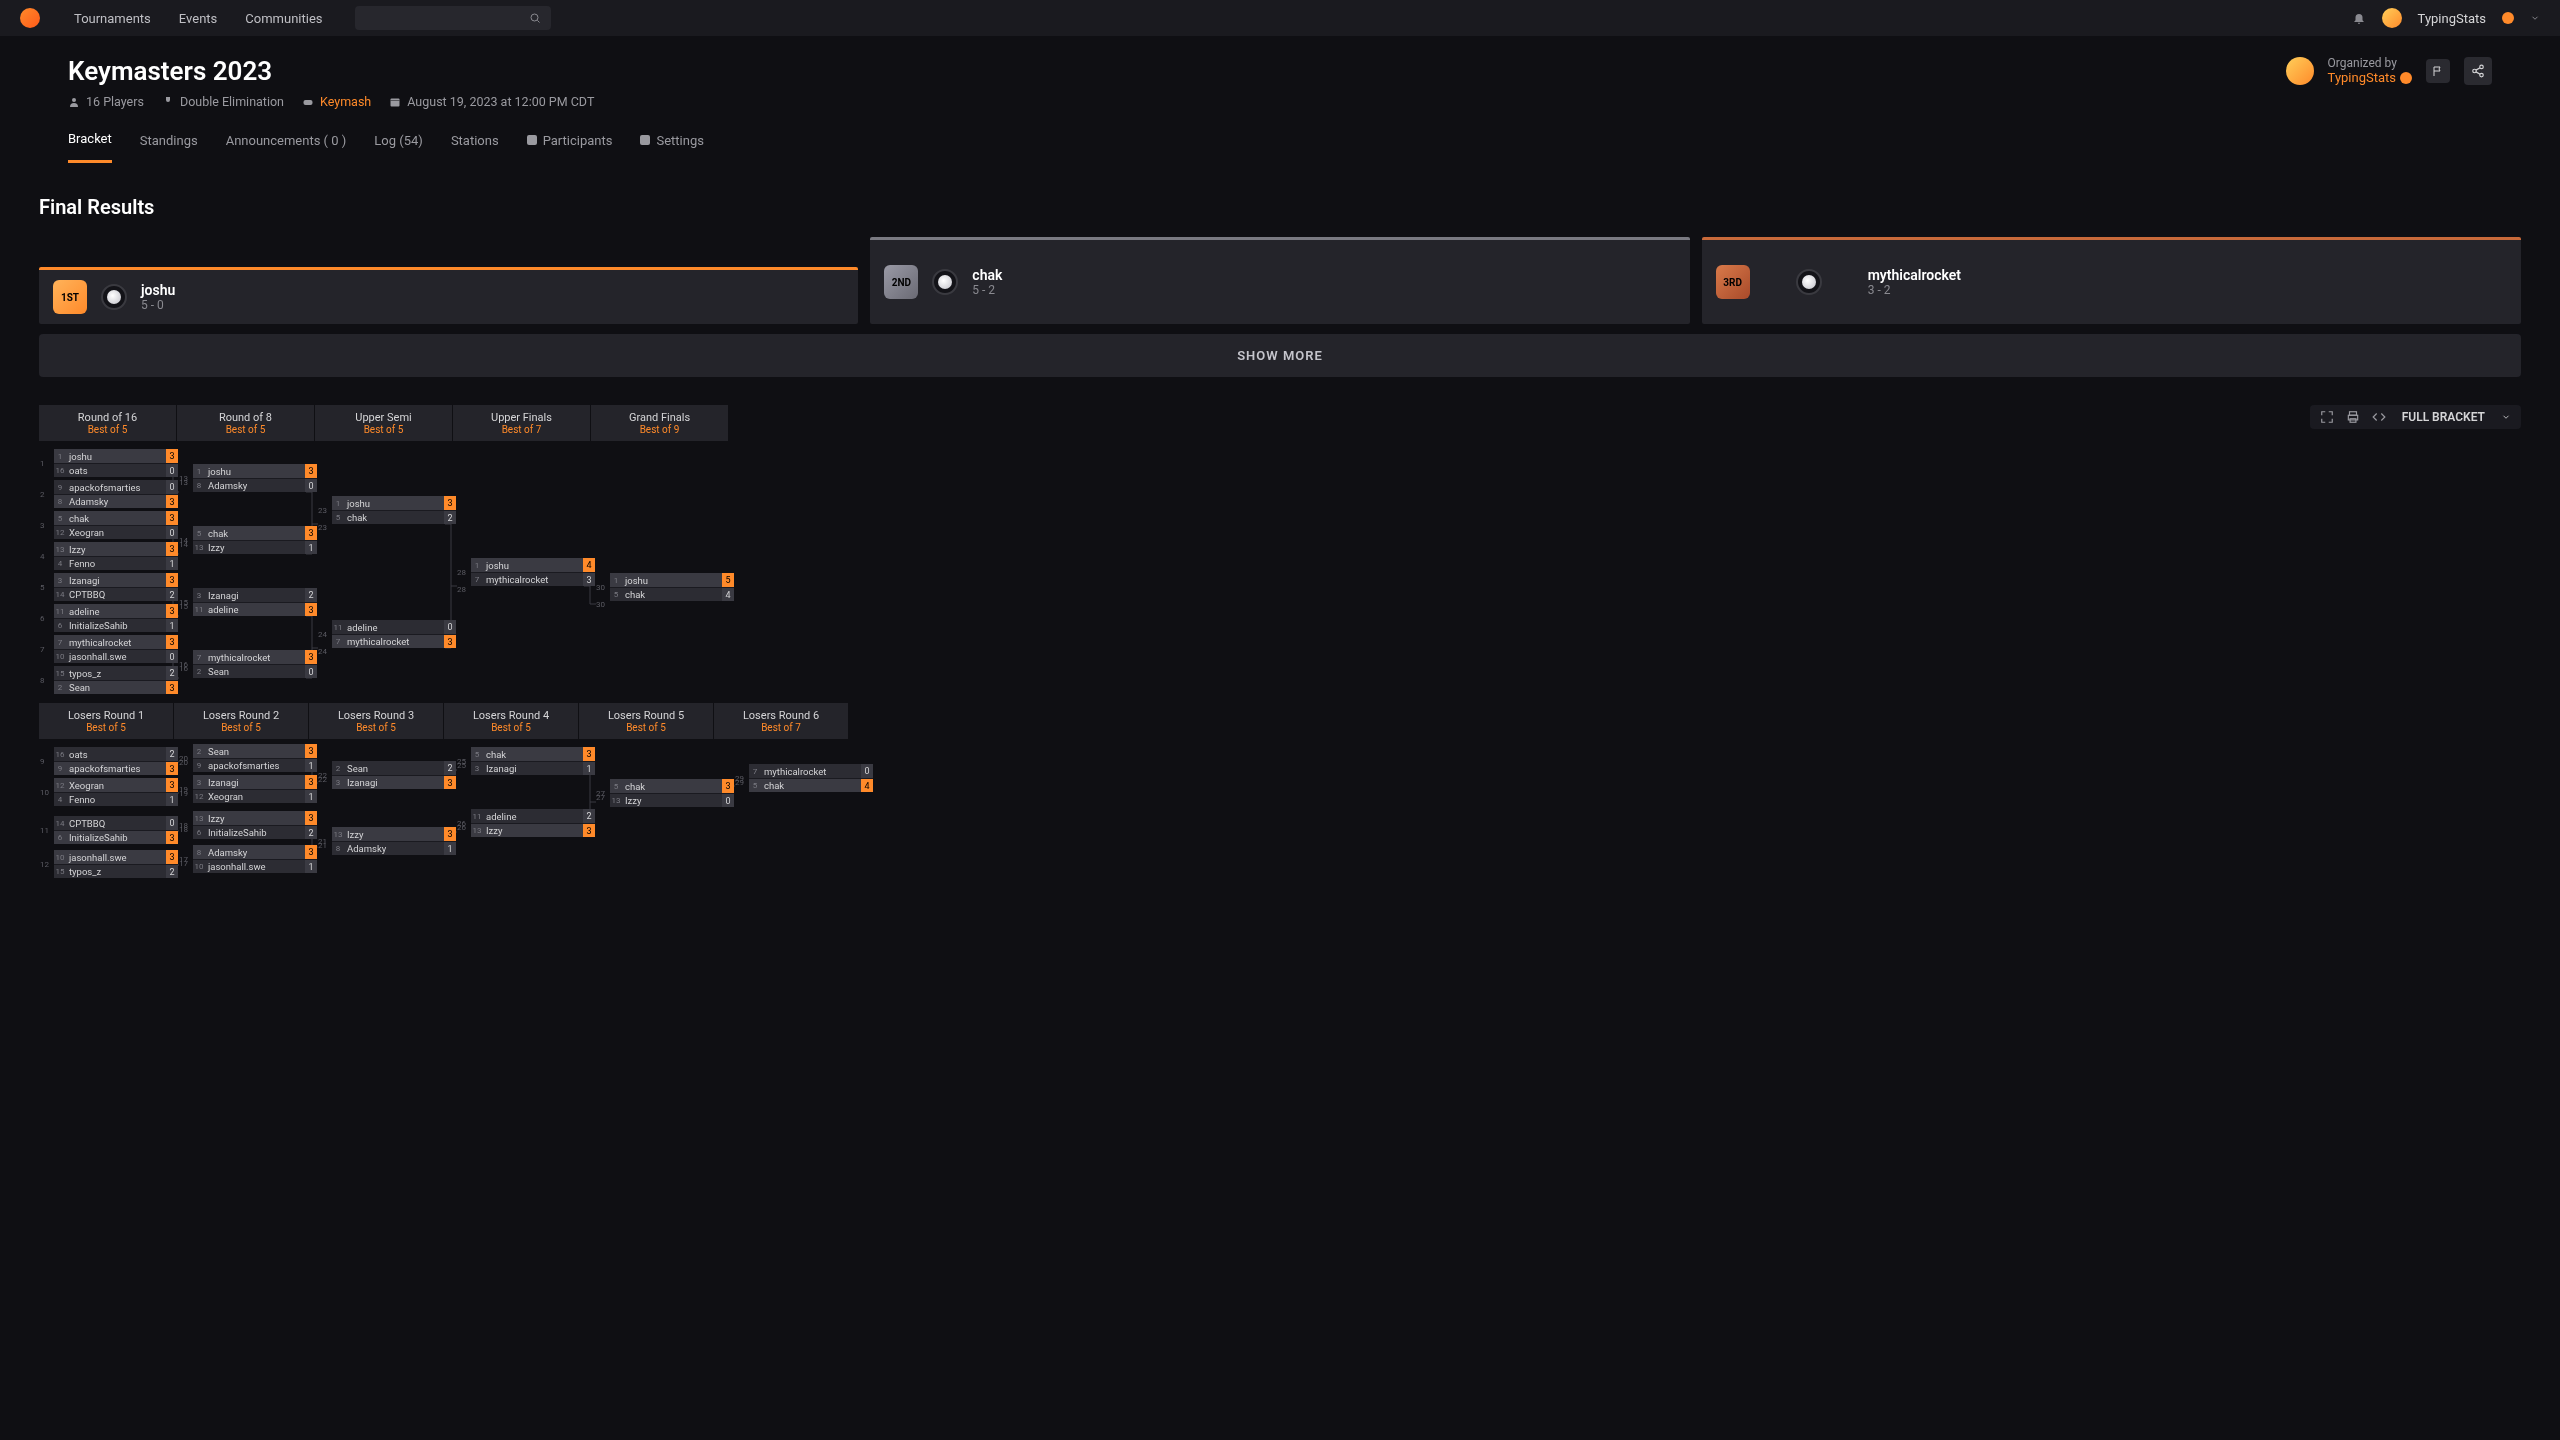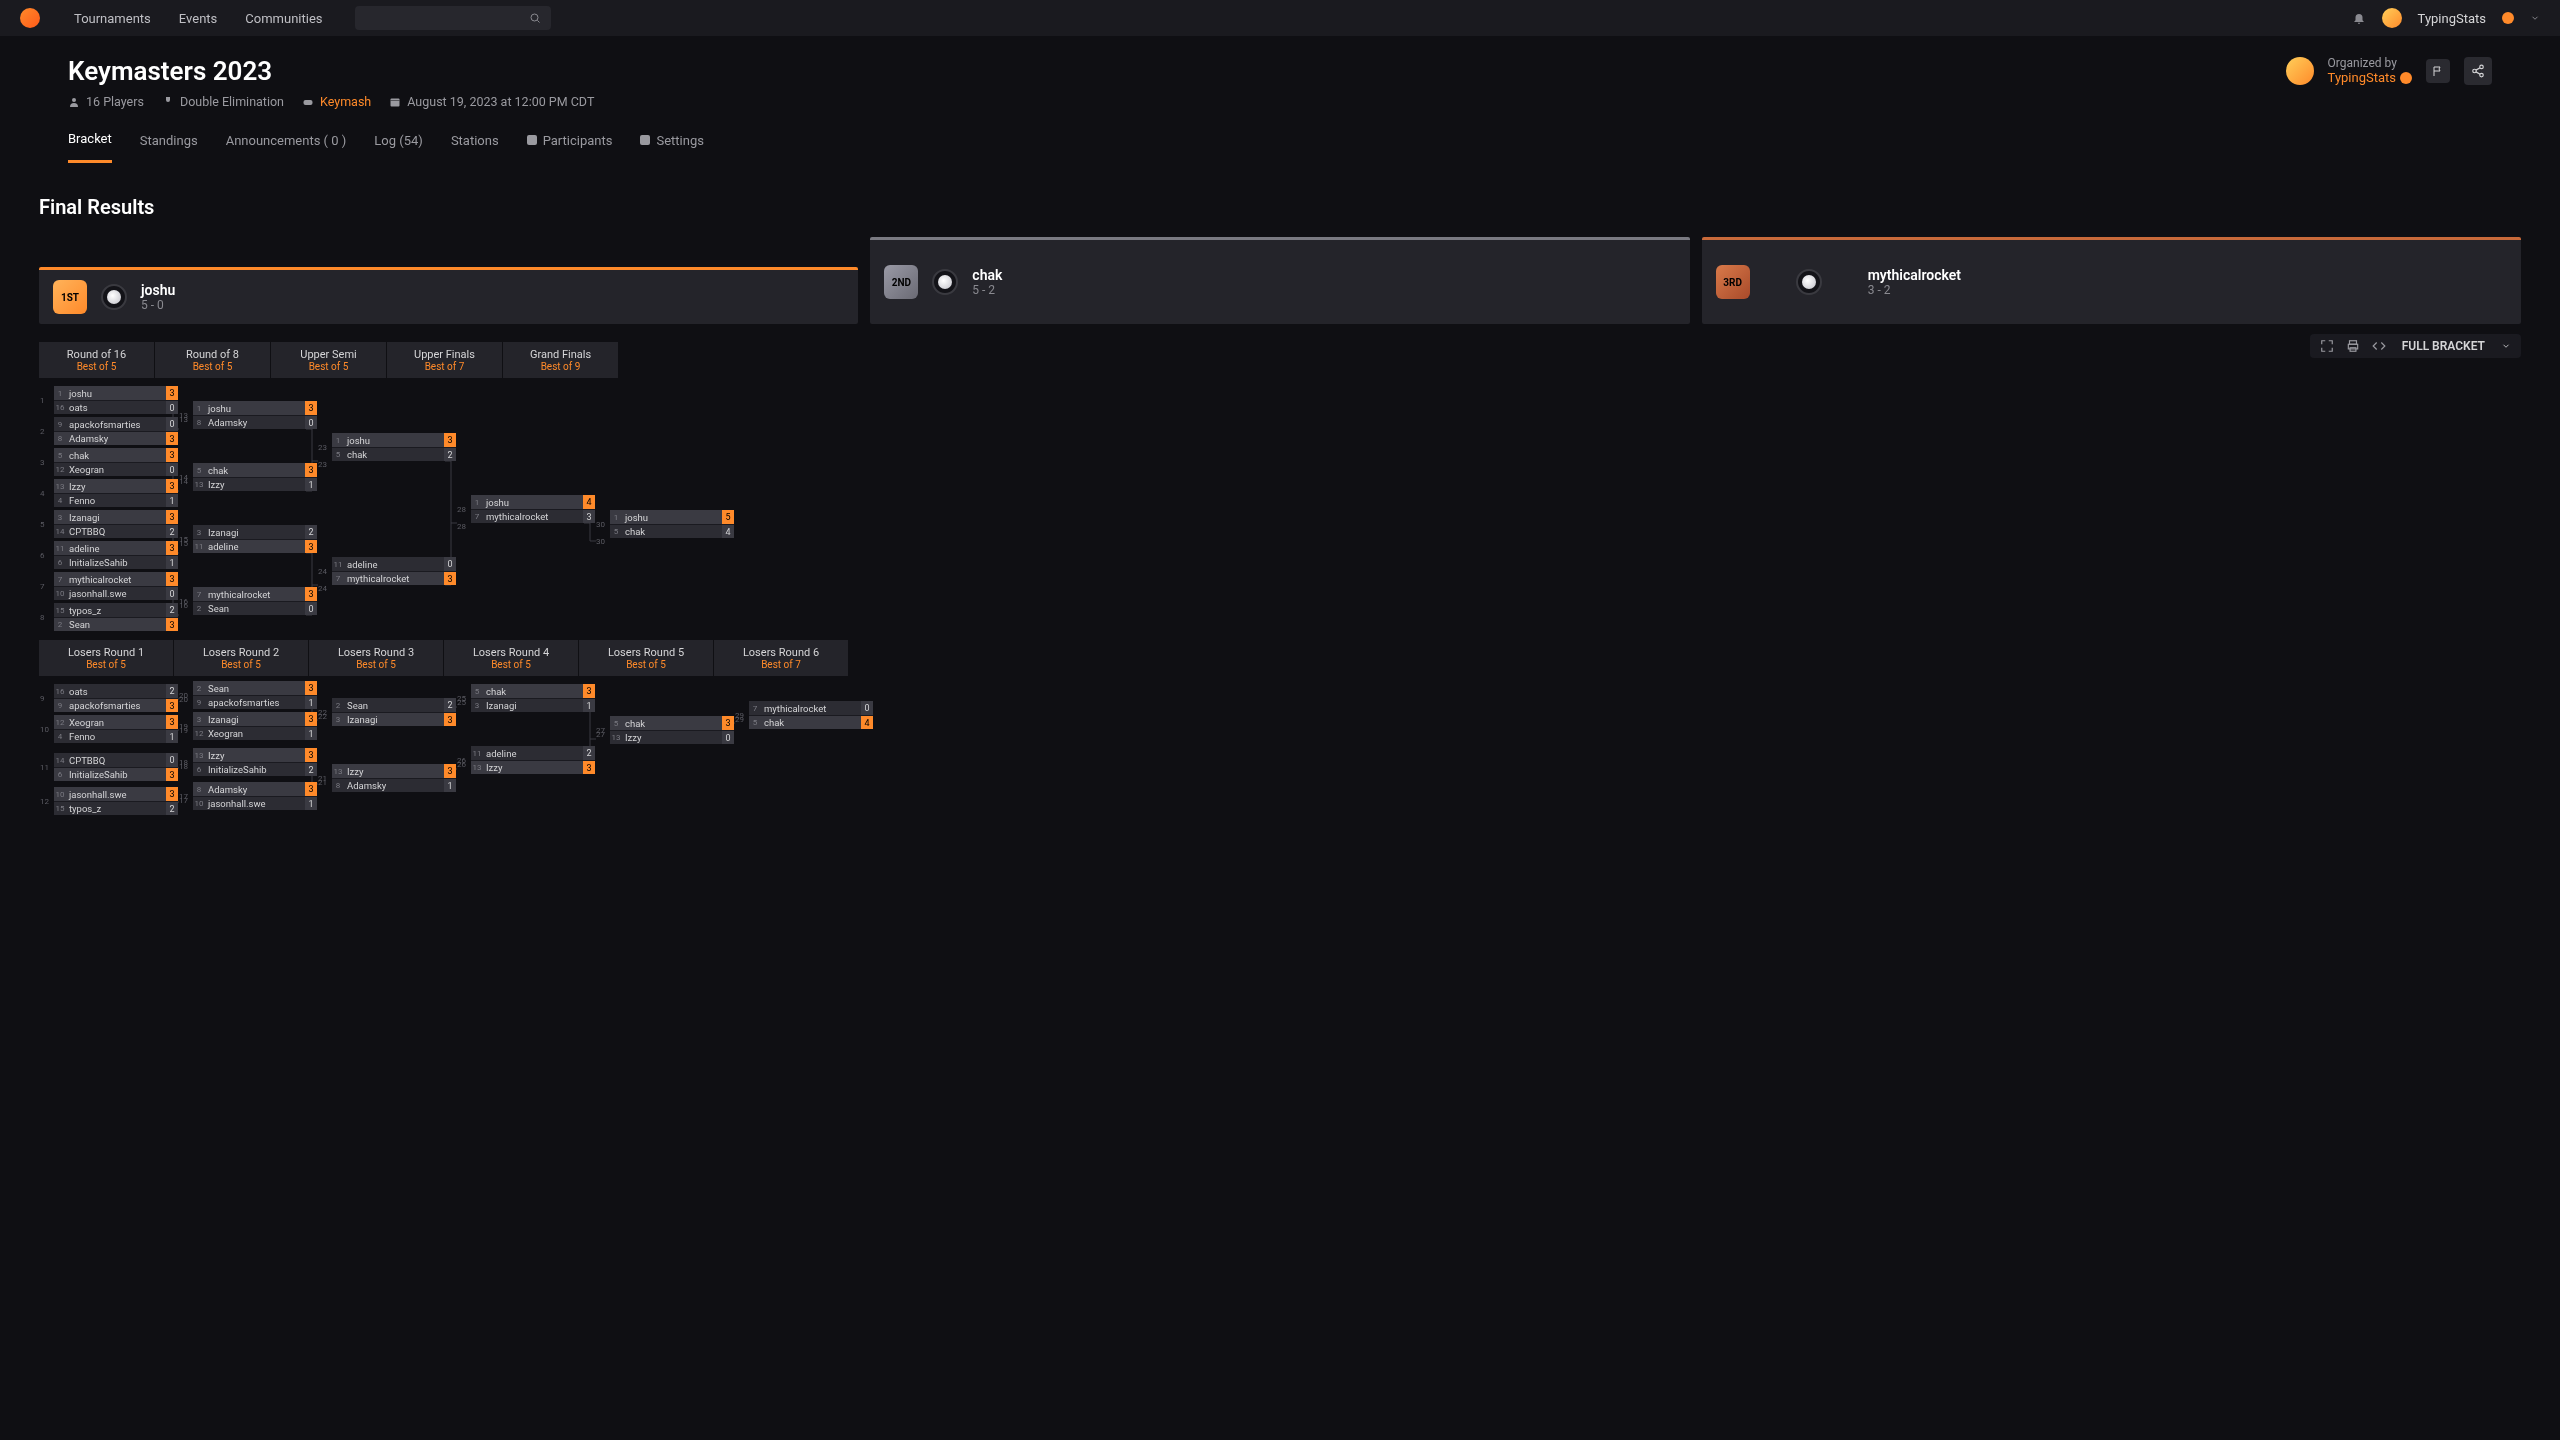--- a/index.html
+++ b/index.html
@@ -62,21 +62,21 @@
     .bracket-wrap { position: relative; }
     .bracket-tools { position: absolute; right: 0; top: 0; display: flex; align-items: center; gap: 12px; background: #1a1a20; border-radius: 4px; padding: 5px 10px; z-index: 5; }
     .tool-ic { width: 14px; height: 14px; color: #9a9aa0; cursor: pointer; }
     .full-bracket-btn { font-size: 12px; font-weight: 600; color: #d5d5d7; margin-left: 4px; display: flex; align-items: center; gap: 16px; cursor: pointer; }
 
     .bracket-section { margin-bottom: 14px; }
     .round-headers { display: flex; }
     .round-header { background: #24242a; text-align: center; padding: 6px 0; border-right: 1px solid #0f0f13; }
     .round-header .rn { font-size: 11px; color: #d5d5d7; }
     .round-header .rb { font-size: 10px; color: #ff8a2a; }
-    .col-w { width: 116px; margin-top: 8px; }
+    .col-w { width: 138px; }
     .col-w2 { width: 135px; text-align: center; }
 
     .bracket-body { position: relative; }
     svg.lines { position: absolute; top: 0; left: 0; pointer-events: none; }
     svg.lines path, svg.lines line { stroke: #3a3a42; stroke-width: 1; fill: none; }
 
     .match { position: absolute; width: 124px; display: flex; flex-direction: column; }
     .match-row { display: flex; align-items: center; height: 14px; }
     .match.winners .match-row { background: #2c2c33; }
     .match.winners .match-row.winhl { background: #3a3a42; }
@@ -222,20 +222,21 @@
       <div class="medal third">3RD</div>
       <div class="player-avatar">
           <div class="pa-inner"></div>
         </div>
       <div class="podium-info">
           <div class="np">mythicalrocket</div>
           <div class="sc">3 - 2</div>
         </div>
     </div>
   </div>
+  <div class="show-more">SHOW MORE</div>
 
   <div class="bracket-wrap">
     <div class="bracket-tools">
       <svg class="tool-ic" viewBox="0 0 24 24" fill="none" stroke="currentColor" stroke-width="2">
           <path d="M3 9V3h6M21 9V3h-6M3 15v6h6M21 15v6h-6"></path>
         </svg>
       <svg class="tool-ic" viewBox="0 0 24 24" fill="none" stroke="currentColor" stroke-width="2">
           <rect x="6" y="3" width="12" height="6"></rect>
           <rect x="4" y="9" width="16" height="8"></rect>
           <rect x="7" y="15" width="10" height="6"></rect>

